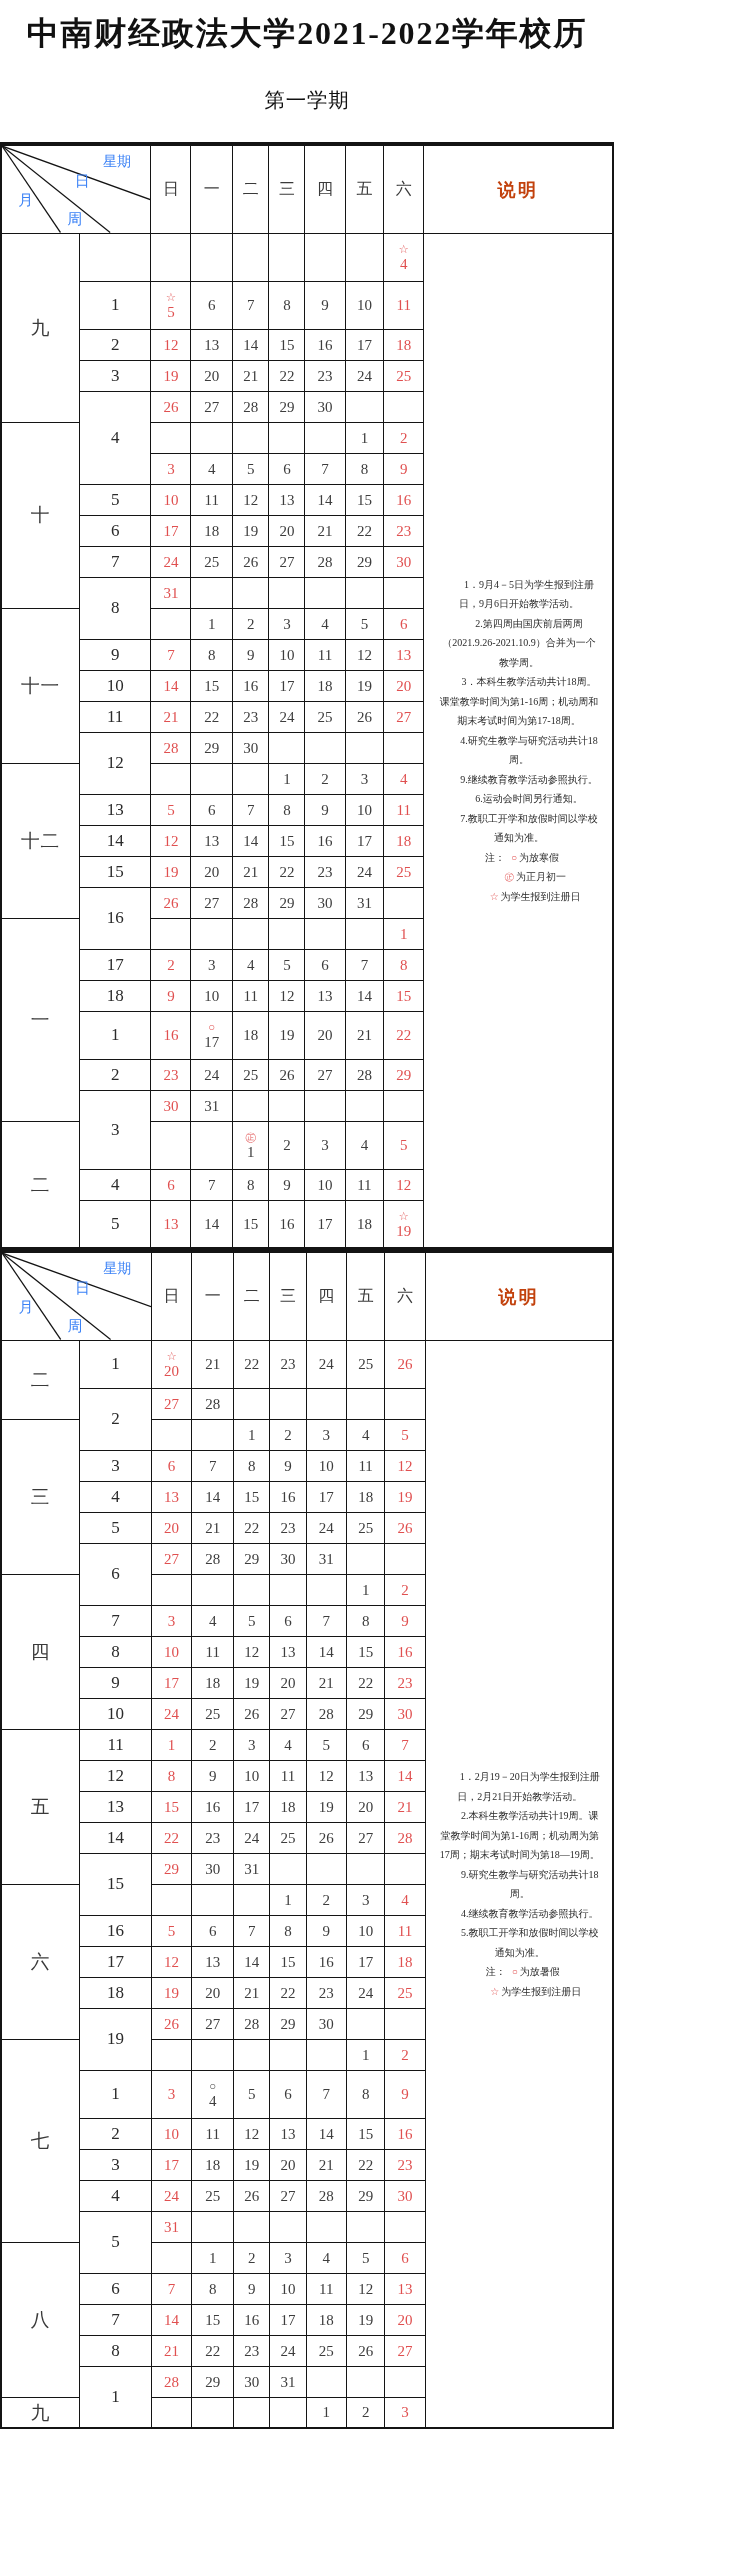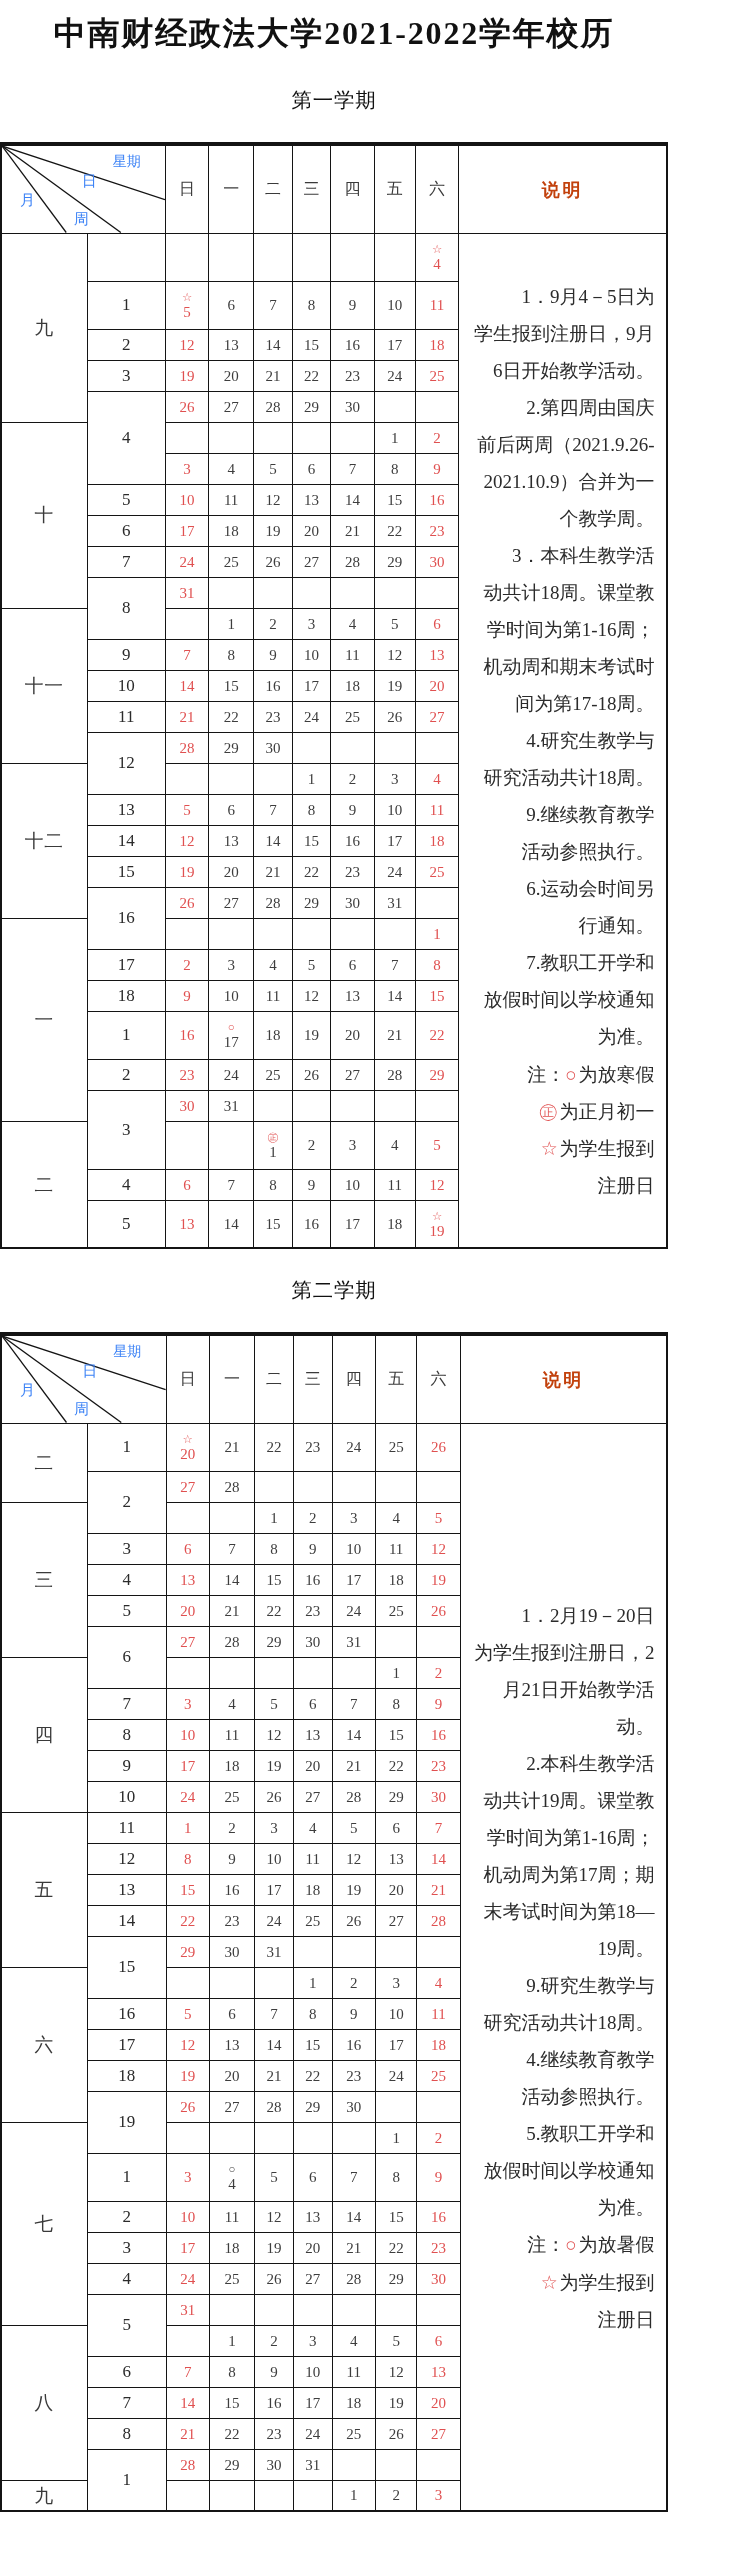--- a/index.html
+++ b/index.html
@@ -1,17 +1,17 @@
 <!DOCTYPE html>
 <html style="font-size:14px"><head>
 <meta charset="utf-8">
 <style>
   html,body{margin:0;padding:0;background:#ffffff;}
   body{width:742px;font-family:"Liberation Serif","DejaVu Serif",serif;color:#2e2e2e;}
-  .page{width:668px;}
+  .page{width:614px;}
   .title{text-align:center;font-size:32px;font-weight:bold;margin:12.4px 0 30px 0;letter-spacing:1.8px;color:#111;}
   .sem-title{text-align:center;font-size:20.4px;font-weight:normal;margin:27px 0 28px 0;color:#111;letter-spacing:0.9px;}
   table.cal{border-collapse:collapse;table-layout:fixed;margin:0 auto;border:2.7px solid #141414;border-top:4.4px solid #141414;}
   .cal th,.cal td{border:1.8px solid #141414;text-align:center;vertical-align:middle;padding:0;overflow:hidden;}
   .cal thead tr{height:89px;}
   .cal tbody tr{height:31px;}
   .cal tbody tr.tall{height:48px;}
   th.corner{position:relative;padding:0;}
   svg.diag{position:absolute;left:0;top:0;width:100%;height:100%;}
   svg.diag line{stroke:#141414;stroke-width:1.6;}
@@ -22,21 +22,21 @@
   .cl-weekday{left:68%;top:8%;font-size:14px;}
   th.dayhead{font-size:16px;font-weight:normal;color:#3a3a3a;}
   th.noteshead{font-size:18px;font-weight:bold;letter-spacing:2.7px;color:#c2410c;}
   td.month-cell{font-size:18.7px;color:#3a3a3a;letter-spacing:0.9px;}
   td.week-cell{font-size:17px;color:#2b2b2b;}
   td.day{font-size:15px;color:#3d3d3d;line-height:1.1;}
   .cellnum{display:block;font-size:15px;}
   .cellmark{display:block;font-size:11.5px;line-height:11.5px;margin-top:1.8px;}
   .cellmark.dark{color:#3d3d3d;}
   .red{color:#e05050;}
-  td.notes{vertical-align:middle;text-align:right;padding:9px 11.5px 9px 13.3px;font-size:19px;color:#2b2b2b;}
+  td.notes{vertical-align:middle;text-align:center;padding:9px 11.5px 9px 13.3px;font-size:10px;color:#2b2b2b;}
   td.notes p{margin:0;line-height:1.95;}
   td.notes p.para{text-indent:2em;}
   td.notes p.legend{text-indent:0;}
   td.notes p.legend.sub{padding-left:3.2em;}
   .leg-label{display:inline-block;width:3.2em;}
   .leg-mark{color:#e05050;padding-right:1.8px;}
 </style>
 </head>
 <body>
 
@@ -735,21 +735,20 @@
             <td class="day">
               <span class="cellmark red">☆</span>
               <span class="cellnum red">19</span>
             </td>
           </tr>
         </tbody>
       </table>
   </section>
 
   <section class="semester">
-    <h2 class="sem-title">第二学期</h2>
     <table class="cal">
         <colgroup>
           <col style="width: 93px;">
           <col style="width: 85px;">
           <col style="width: 46px;">
           <col style="width: 48px;">
           <col style="width: 41px;">
           <col style="width: 41px;">
           <col style="width: 46px;">
           <col style="width: 44px;">

